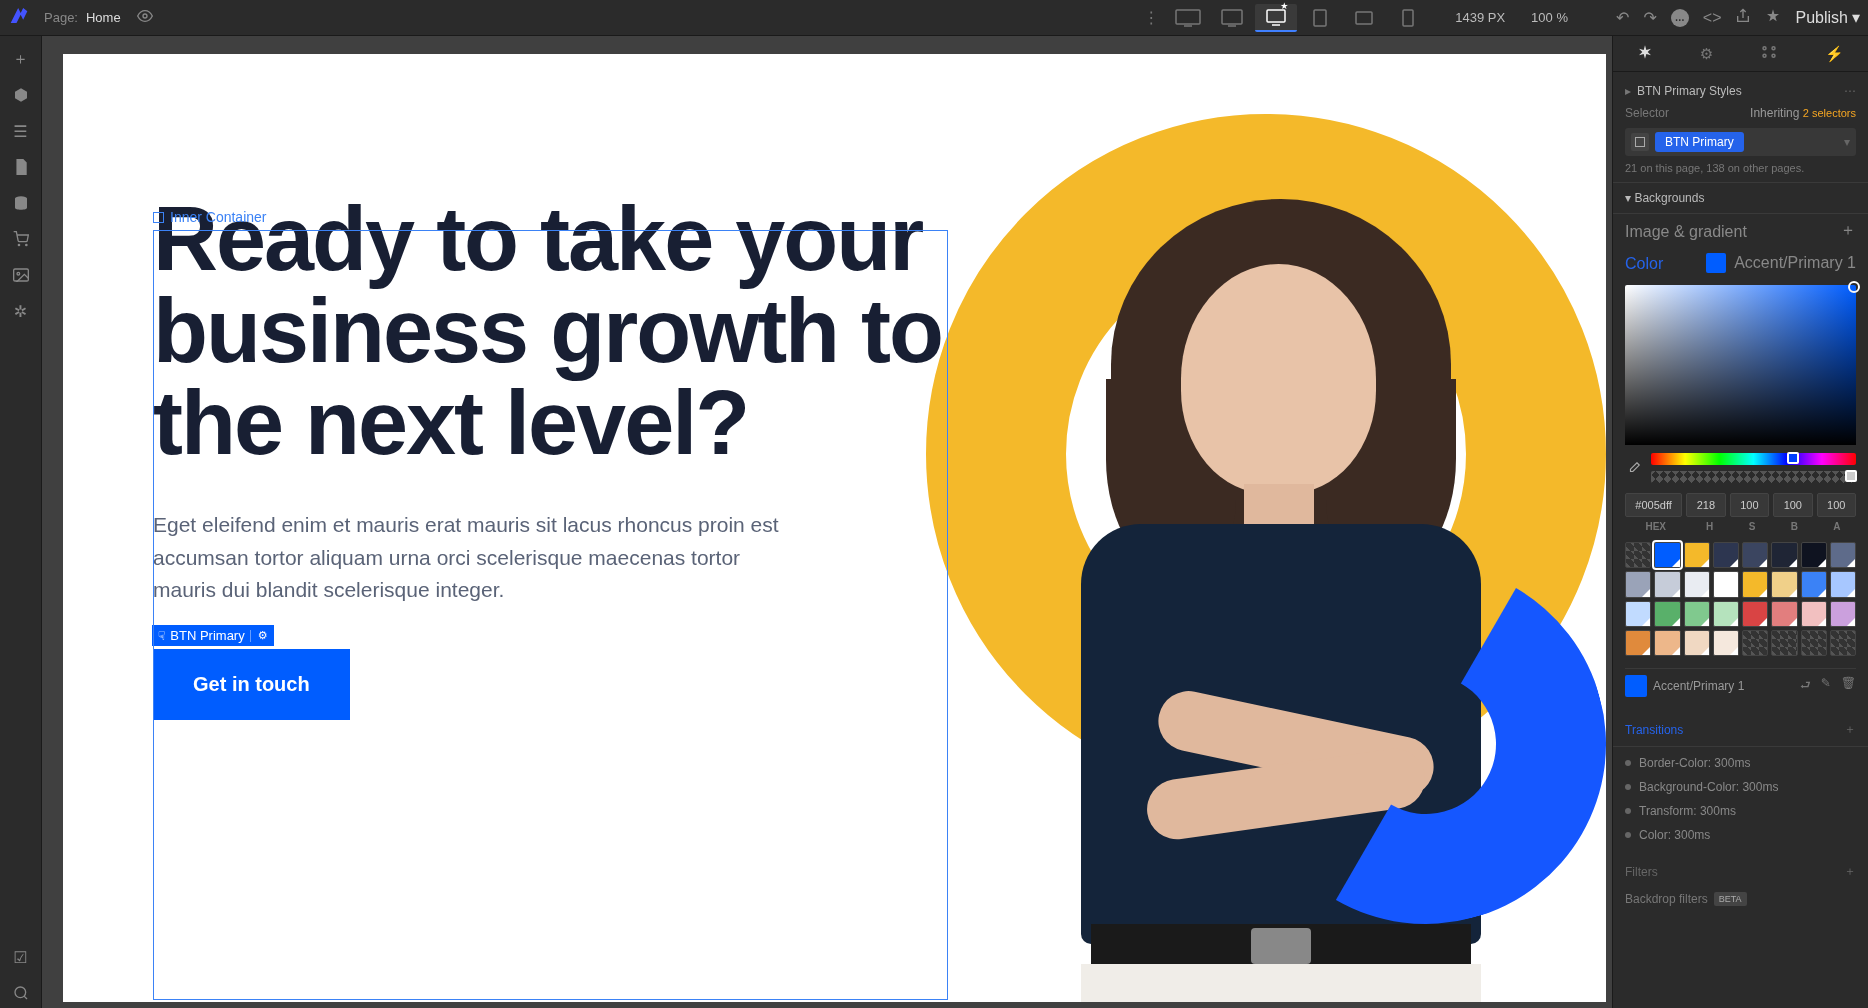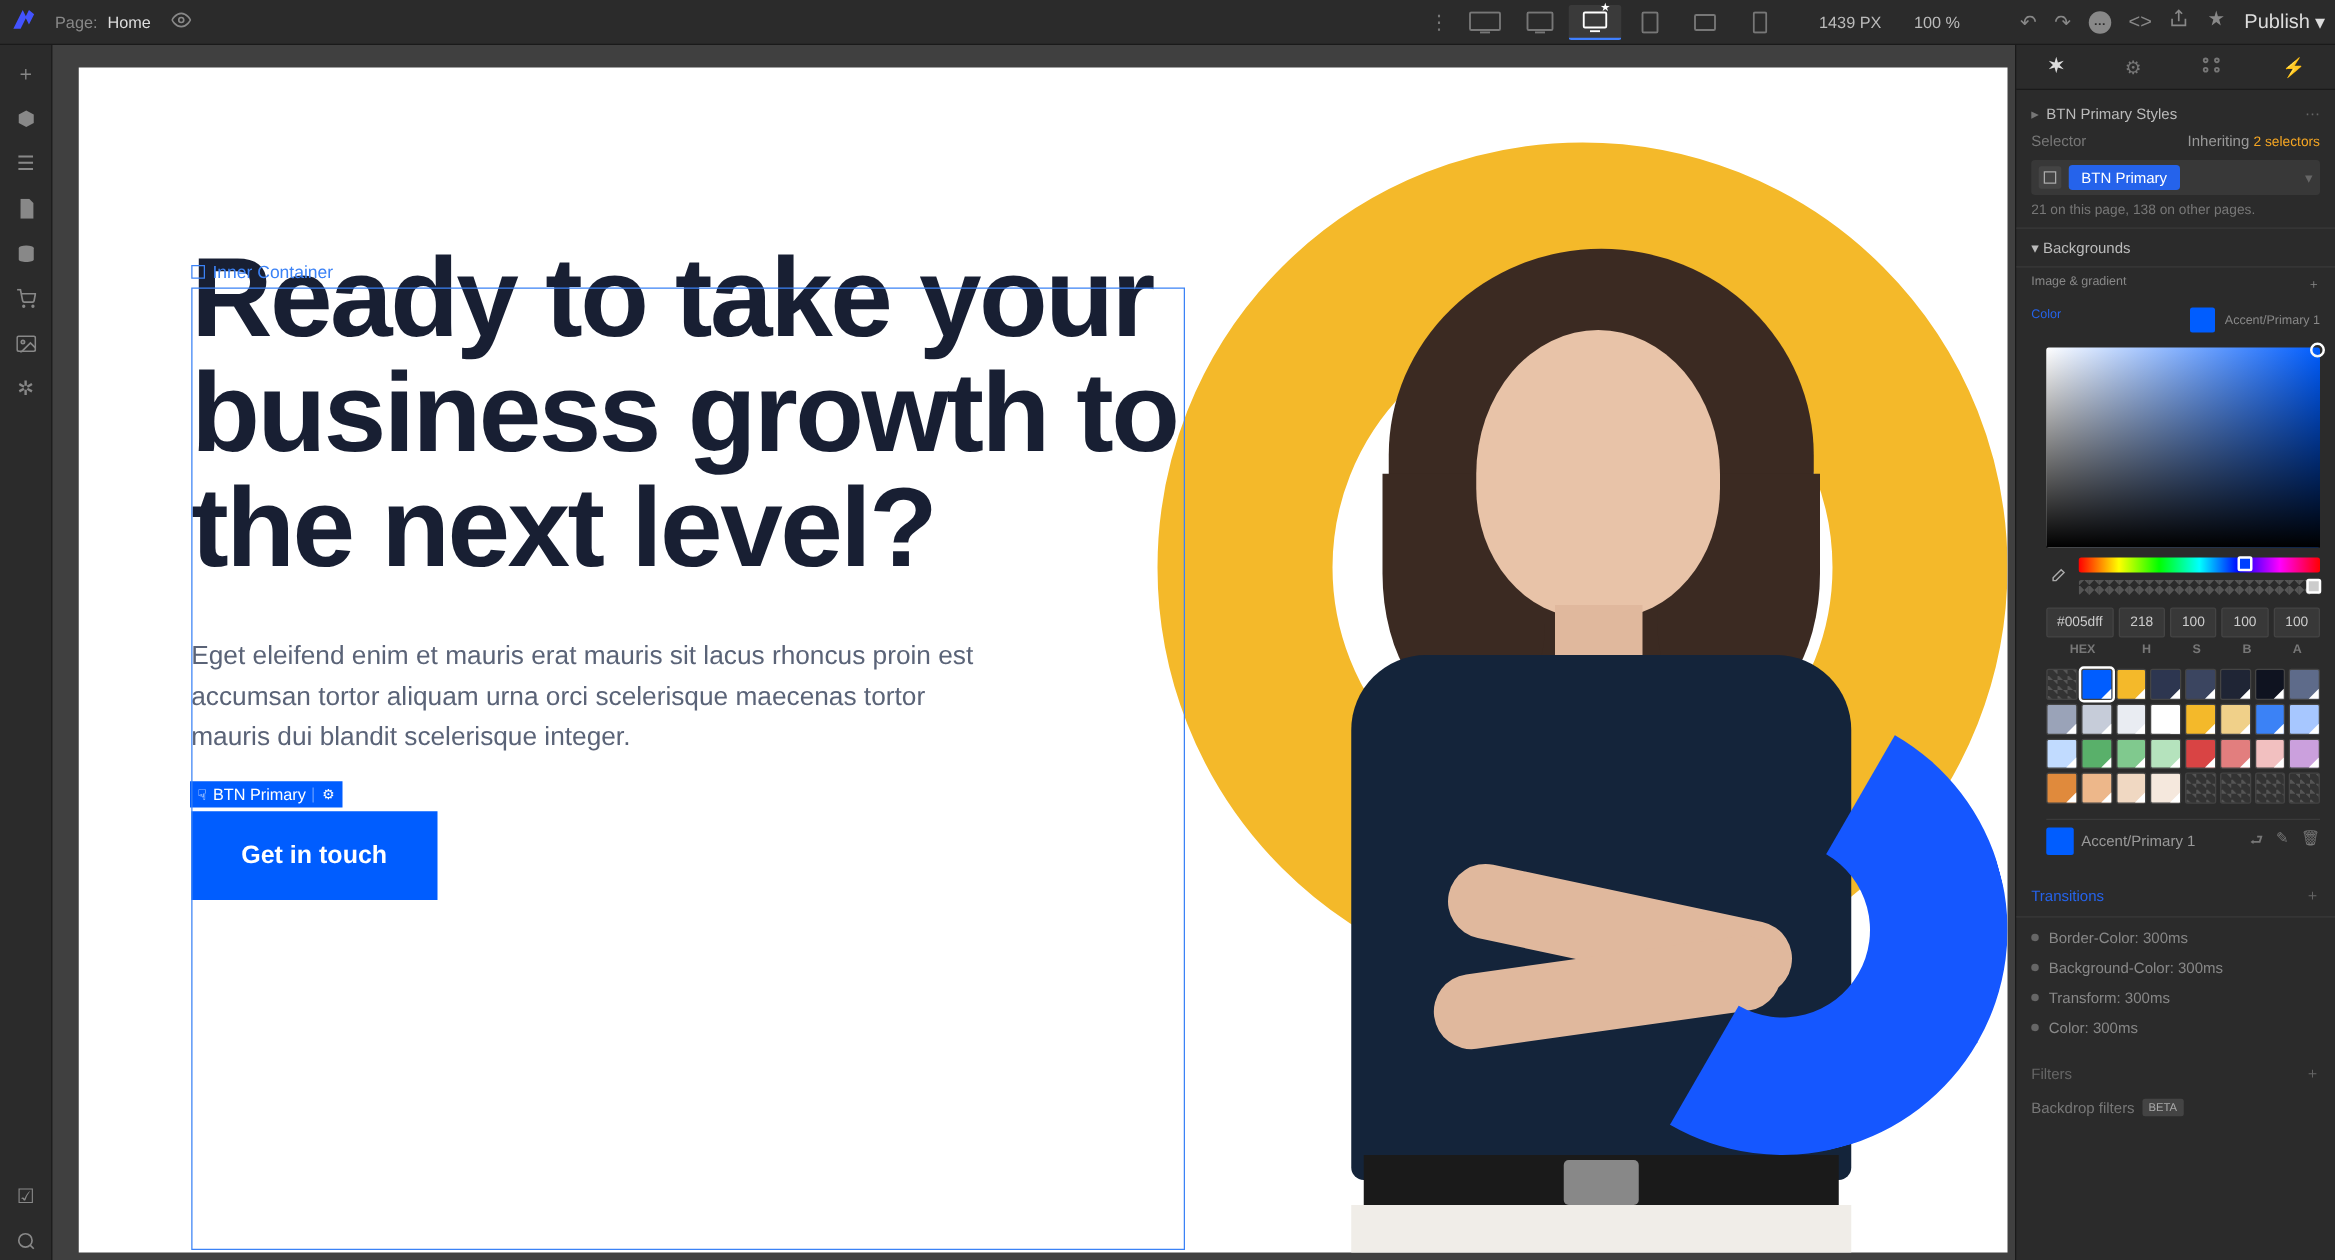--- a/index.html
+++ b/index.html
@@ -83,21 +83,21 @@
 .sel-row .label { color: #777; }
 .sel-row .inherit { color: #f5a623; font-size: 11px; }
 .class-row { display: flex; align-items: center; gap: 6px; margin-top: 8px; background: #383838; padding: 4px 6px; border-radius: 3px; }
 .class-row .icon-box { width: 18px; height: 18px; background: #444; border-radius: 2px; display: flex; align-items: center; justify-content: center; }
 .class-tag { background: #2563eb; color: #fff; padding: 3px 10px; border-radius: 3px; font-size: 12px; }
 .class-row .dd { margin-left: auto; color: #666; }
 .instances { color: #777; font-size: 11px; margin-top: 6px; }
 .color-sw { width: 20px; height: 20px; background: #005dff; border-radius: 2px; }
 
 
-.colorpicker { padding: 0 12px 10px 24px; }
+.colorpicker { padding: 0 12px 10px 12px; }
 .gradient-box { width: 100%; height: 160px; position: relative; border-radius: 2px; margin-top: 6px; background: linear-gradient(to right, #fff, #005dff); }
 .gradient-box::after { content: ''; position: absolute; inset: 0; background: linear-gradient(to bottom, transparent, #000); }
 .gradient-box .picker-dot { position: absolute; width: 12px; height: 12px; border: 2px solid #fff; border-radius: 50%; top: -4px; right: -4px; }
 .hue-row { display:flex; align-items:center; gap:8px; margin-top:8px;}
 .eyedrop { width:18px; height:18px; color:#aaa; display:flex; align-items:center; justify-content:center; font-size:13px; cursor:pointer; }
 .sliders { flex:1; }
 .hue-bar { height: 12px; width: 100%; background: linear-gradient(to right, red, yellow, lime, cyan, blue, magenta, red); border-radius: 2px; position:relative;}
 .hue-bar .handle { position:absolute; width:12px; height:12px; background:#0040ff; border:2px solid #fff; border-radius:2px; top:-1px; right:28%; }
 .alpha-bar { height: 12px; width: 100%; margin-top: 6px; background: linear-gradient(to right, rgba(80,80,80,0.2), #888); border-radius: 2px; position: relative;
   background-image: linear-gradient(45deg, #555 25%, transparent 25%), linear-gradient(-45deg, #555 25%, transparent 25%), linear-gradient(45deg, transparent 75%, #555 75%), linear-gradient(-45deg, transparent 75%, #555 75%);
@@ -122,21 +122,21 @@
 .transitions-list { padding: 4px 12px 10px 12px; }
 .trans-item { display: flex; align-items: center; gap: 8px; padding: 5px 0; color: #888; font-size: 12px; }
 .trans-item .dot { width: 6px; height: 6px; background: #666; border-radius: 50%; }
 
 .filters { padding: 6px 12px; display: flex; justify-content: space-between; align-items: center; color: #666; }
 .backdrop { padding: 6px 12px; display: flex; align-items: center; gap: 6px; color: #777; }
 .beta { background: #444; color: #aaa; font-size: 9px; padding: 2px 5px; border-radius: 2px; }
 
 .sec-head { display:flex; align-items:center; justify-content:space-between; padding:8px 12px; color:#bbb; border-bottom:1px solid #3a3a3a; cursor:pointer;}
 .sec-head .plus { color:#666; }
-.sub-row { display:flex; align-items:flex-start; justify-content:space-between; padding:6px 12px; color:#888; font-size:10px;}
+.sub-row { display:flex; align-items:flex-end; justify-content:space-between; padding:6px 12px; color:#888; font-size:16px;}
 </style>
 </head>
 <body>
 
 <div class="topbar">
   <div class="logo">
     <svg width="20" height="20" viewBox="0 0 24 24">
         <path fill="#4353ff" d="M22 4l-5 10-3-6-5 10H2l9-18 3 6 3-6z"></path>
       </svg>
   </div>

